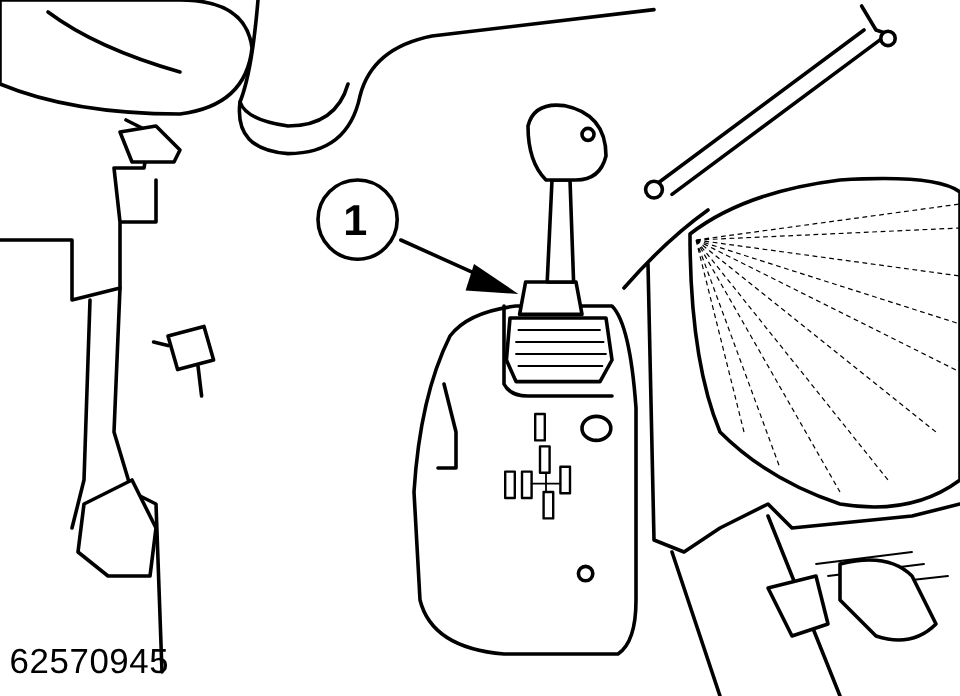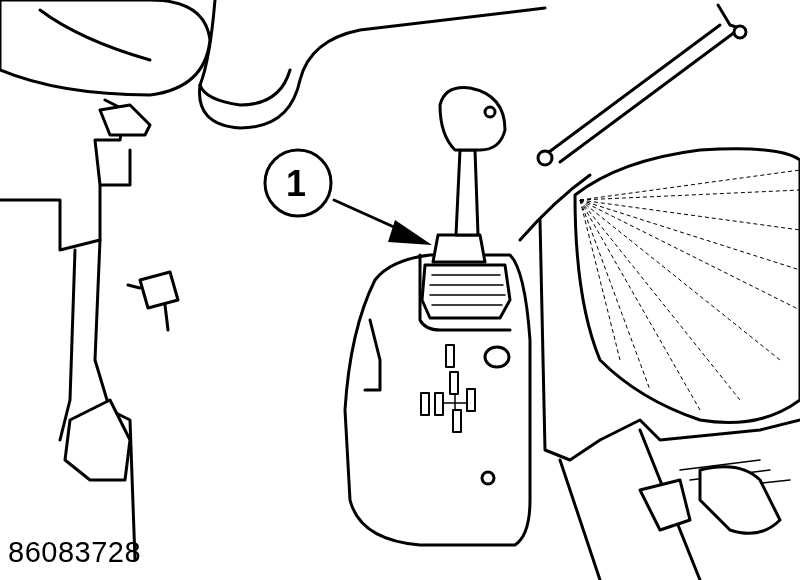--- a/index.html
+++ b/index.html
@@ -66,14 +66,14 @@
   <path class="ln" d="M560,460 L600,580 M640,430 L700,580"></path>
   <path class="th" d="M680,470 L760,460 M690,480 L770,470 M700,490 L790,480"></path>
   <path class="wf" d="M700,470 Q740,460 760,480 L780,520 Q760,540 730,530 L700,500 Z"></path>
   <path class="wf" d="M640,490 L680,480 L690,520 L660,530 Z"></path>
 
   <circle class="wf" cx="298" cy="183" r="33"></circle>
   <text id="callout-label" x="286" y="196">1</text>
   <path class="ln" d="M334,200 L405,232"></path>
   <path d="M395,220 L432,245 L388,242 Z" fill="#000"></path>
 </svg>
-<div id="fig-number">86083728</div>
+<div id="fig-number">62570945</div>
 </div>
 
 </body></html>

